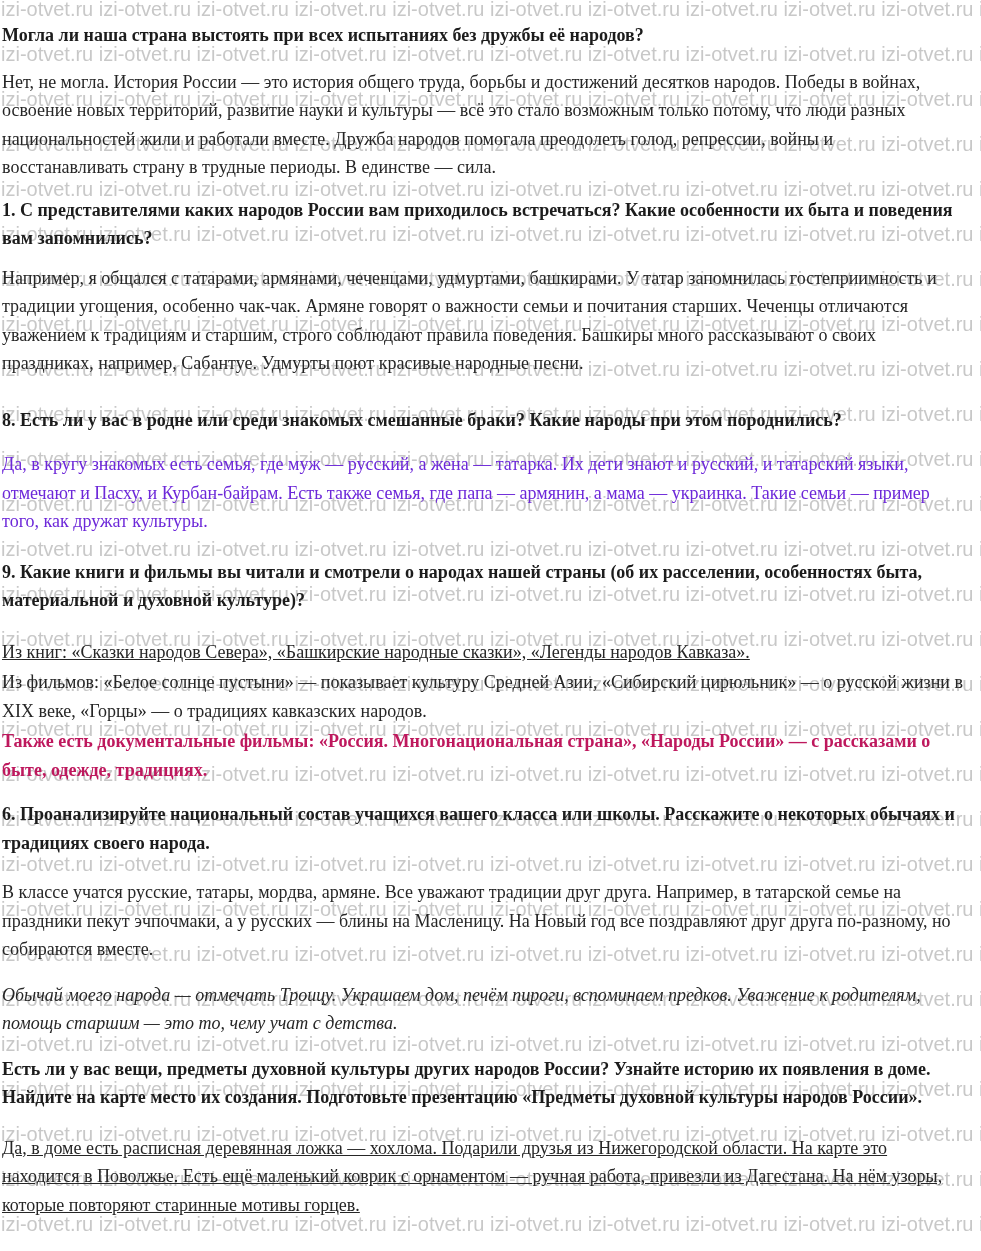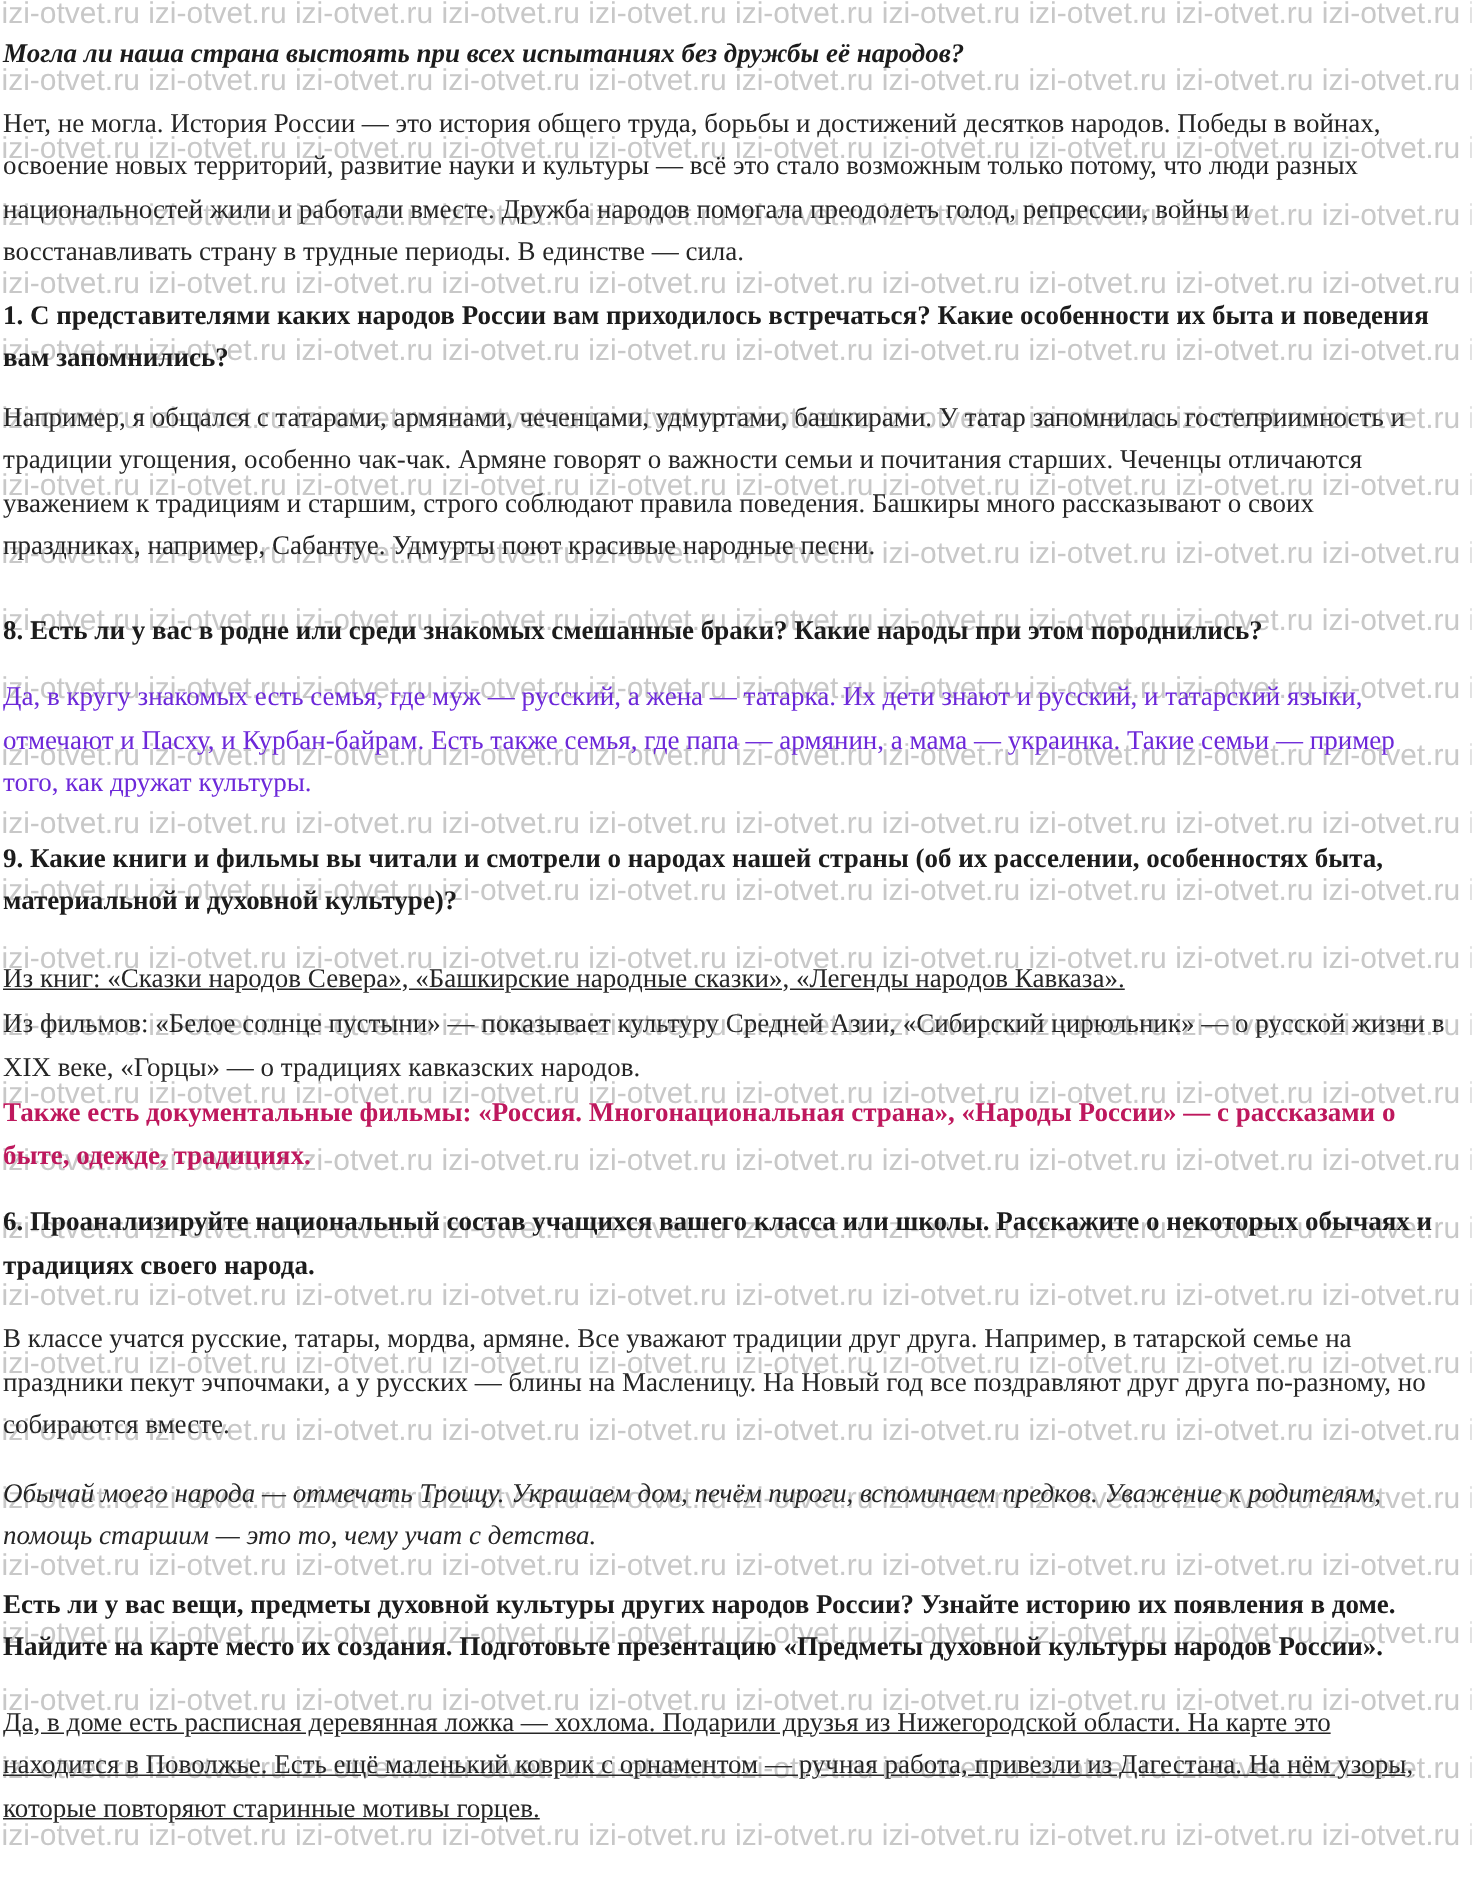--- a/index.html
+++ b/index.html
@@ -85,21 +85,21 @@
       <div class="wm-row">izi-otvet.ru izi-otvet.ru izi-otvet.ru izi-otvet.ru izi-otvet.ru izi-otvet.ru izi-otvet.ru izi-otvet.ru izi-otvet.ru izi-otvet.ru izi-otvet.ru </div>
       <div class="wm-row">izi-otvet.ru izi-otvet.ru izi-otvet.ru izi-otvet.ru izi-otvet.ru izi-otvet.ru izi-otvet.ru izi-otvet.ru izi-otvet.ru izi-otvet.ru izi-otvet.ru </div>
       <div class="wm-row">izi-otvet.ru izi-otvet.ru izi-otvet.ru izi-otvet.ru izi-otvet.ru izi-otvet.ru izi-otvet.ru izi-otvet.ru izi-otvet.ru izi-otvet.ru izi-otvet.ru </div>
       <div class="wm-row">izi-otvet.ru izi-otvet.ru izi-otvet.ru izi-otvet.ru izi-otvet.ru izi-otvet.ru izi-otvet.ru izi-otvet.ru izi-otvet.ru izi-otvet.ru izi-otvet.ru </div>
       <div class="wm-row">izi-otvet.ru izi-otvet.ru izi-otvet.ru izi-otvet.ru izi-otvet.ru izi-otvet.ru izi-otvet.ru izi-otvet.ru izi-otvet.ru izi-otvet.ru izi-otvet.ru </div>
       <div class="wm-row">izi-otvet.ru izi-otvet.ru izi-otvet.ru izi-otvet.ru izi-otvet.ru izi-otvet.ru izi-otvet.ru izi-otvet.ru izi-otvet.ru izi-otvet.ru izi-otvet.ru </div>
       <div class="wm-row">izi-otvet.ru izi-otvet.ru izi-otvet.ru izi-otvet.ru izi-otvet.ru izi-otvet.ru izi-otvet.ru izi-otvet.ru izi-otvet.ru izi-otvet.ru izi-otvet.ru </div>
     </div>
 
   <div class="content">
-    <h1 class="q" style="margin-top: 0px; color: rgb(28, 28, 28); font-style: italic;">Могла ли наша страна выстоять при всех испытаниях без дружбы её народов?</h1>
+    <h1 class="q" style="margin-top: 0px; color: rgb(28, 28, 28);">Могла ли наша страна выстоять при всех испытаниях без дружбы её народов?</h1>
 
     <p class="a" style="margin-top: 18px; color: rgb(38, 38, 38);">Нет, не могла. История России — это история общего труда, борьбы и достижений десятков народов. Победы в войнах, освоение новых территорий, развитие науки и культуры — всё это стало возможным только потому, что люди разных национальностей жили и работали вместе. Дружба народов помогала преодолеть голод, репрессии, войны и восстанавливать страну в трудные периоды. В единстве — сила.</p>
 
     <h2 class="q" style="margin-top: 14px; color: rgb(28, 28, 28);">1. С представителями каких народов России вам приходилось встречаться? Какие особенности их быта и поведения вам запомнились?</h2>
 
     <p class="a" style="margin-top: 11px; color: rgb(38, 38, 38);">Например, я общался с татарами, армянами, чеченцами, удмуртами, башкирами. У татар запомнилась гостеприимность и традиции угощения, особенно чак-чак. Армяне говорят о важности семьи и почитания старших. Чеченцы отличаются уважением к традициям и старшим, строго соблюдают правила поведения. Башкиры много рассказывают о своих праздниках, например, Сабантуе. Удмурты поют красивые народные песни.</p>
 
     <h2 class="q" style="margin-top: 28px; color: rgb(28, 28, 28);">8. Есть ли у вас в родне или среди знакомых смешанные браки? Какие народы при этом породнились?</h2>
 
     <p class="a" style="margin-top: 16px; color: #6d28d9;">Да, в кругу знакомых есть семья, где муж — русский, а жена — татарка. Их дети знают и русский, и татарский языки, отмечают и Пасху, и Курбан-байрам. Есть также семья, где папа — армянин, а мама — украинка. Такие семьи — пример того, как дружат культуры.</p>

